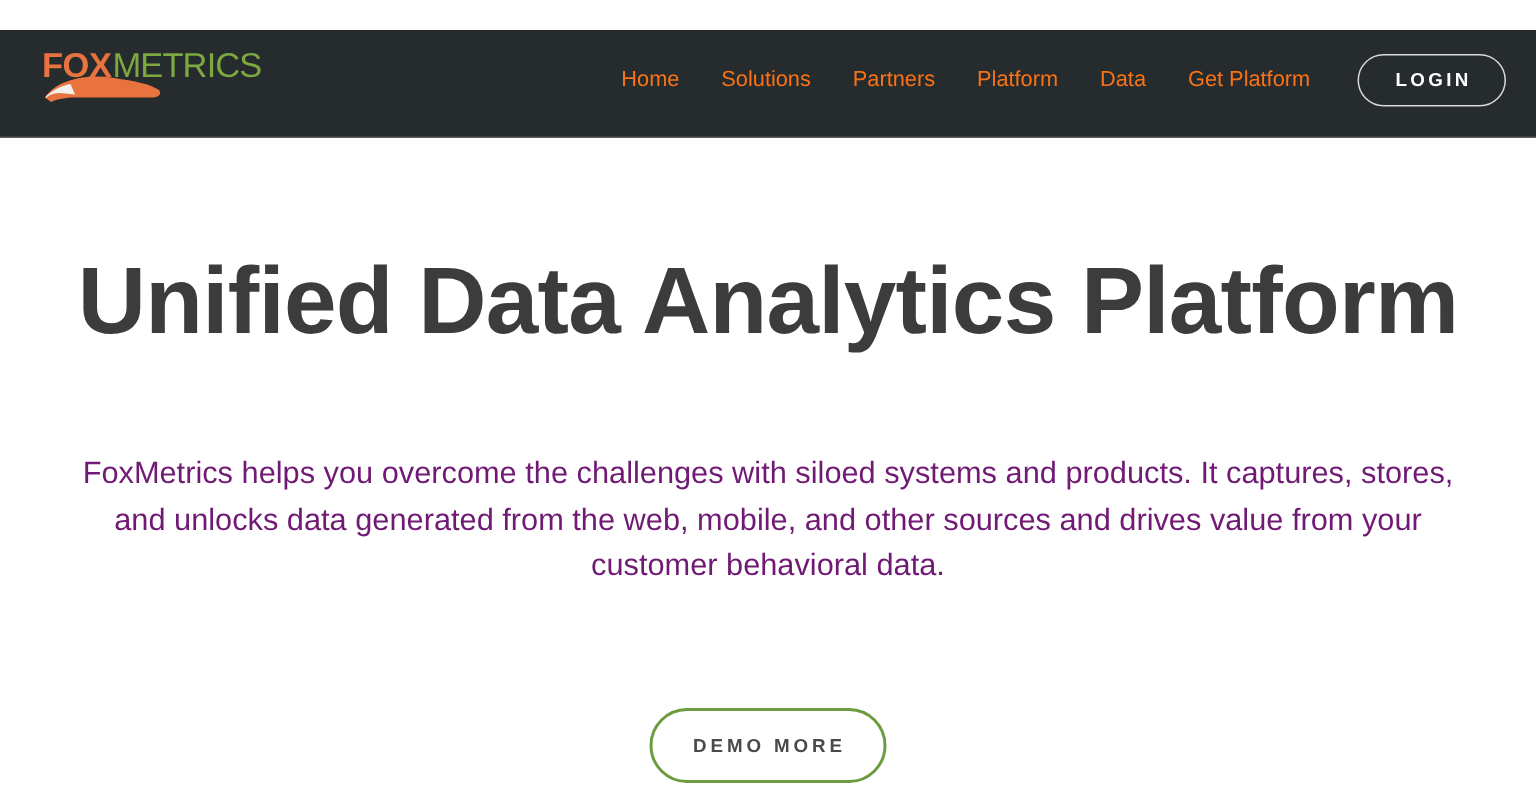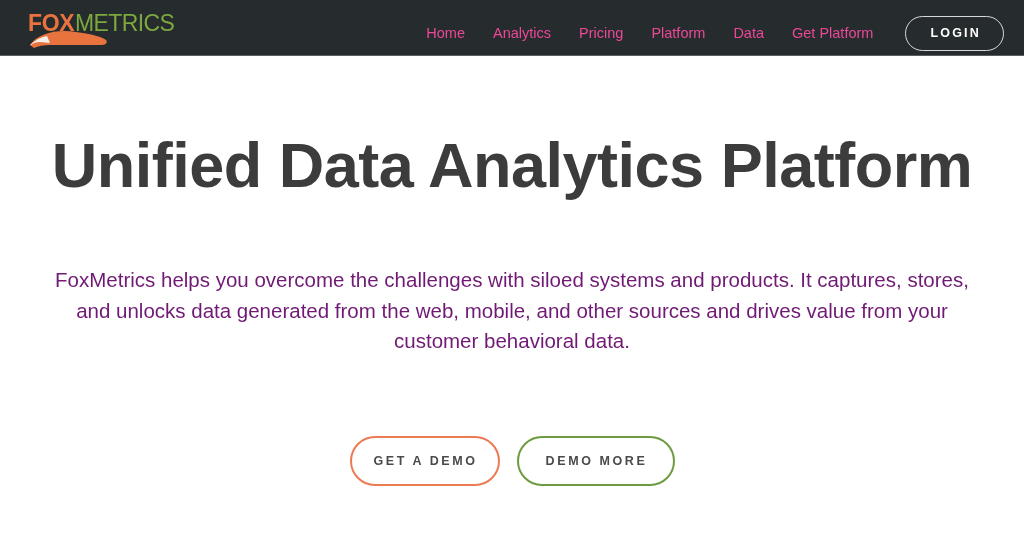--- a/index.html
+++ b/index.html
@@ -9,25 +9,26 @@
     height: 537px;
     overflow: hidden;
     background: #ffffff;
     font-family: "Liberation Sans", sans-serif;
   }
 
   
   #site-header {
     position: relative;
     width: 1024px;
-    height: 56px;
+    height: 72px;
     background: #262b2d;
     border-bottom: 1px solid #5a5e60;
     display: flex;
     align-items: center;
+    margin-top: 20px;
   }
 
   #brand-logo {
     position: absolute;
     left: 28px;
     top: 9px;
     width: 150px;
     height: 46px;
     display: block;
     cursor: pointer;
@@ -37,21 +38,21 @@
     position: absolute;
     right: 16px;
     top: 0;
     height: 67px;
     display: flex;
     align-items: center;
     gap: 0px;
   }
 
   .nav-link {
-    color: #ec4899;
+    color: #f97316;
     font-size: 14.5px;
     font-weight: 400;
     text-decoration: none;
     padding: 0 14px;
     line-height: 1;
     white-space: nowrap;
     cursor: pointer;
   }
 
   #login-button {
@@ -157,34 +158,33 @@
     <path d="M2 36 C 10 24, 30 20, 48 23 C 62 25, 72 27, 78 31 C 80 33, 78 36, 74 36 L 22 36 C 16 36, 10 37, 6 39 Z" fill="#e8733f"></path>
     <path d="M2 36 C 7 31, 13 28, 19 27 L 22 34 L 12 33 C 8 33, 5 34, 3 36 Z" fill="#f3f0ec"></path>
 
     <text x="0" y="22" font-family="Liberation Sans, sans-serif" font-size="23" font-weight="700" fill="#e8733f" letter-spacing="-0.3">FOX</text>
 
     <text x="47" y="22" font-family="Liberation Sans, sans-serif" font-size="23" font-weight="400" fill="#7ca83f" letter-spacing="-0.6">METRICS</text>
   </svg>
 
   <nav id="primary-nav">
     <a class="nav-link">Home</a>
-    <a class="nav-link">Analytics</a>
-    <a class="nav-link">Pricing</a>
+    <a class="nav-link">Solutions</a>
+    <a class="nav-link">Partners</a>
     <a class="nav-link">Platform</a>
     <a class="nav-link">Data</a>
     <a class="nav-link">Get Platform</a>
     <button id="login-button">LOGIN</button>
   </nav>
 
 </header>
 
 <main id="hero">
 
   <h1 id="hero-title">Unified Data Analytics Platform</h1>
 
   <p id="hero-description">FoxMetrics helps you overcome the challenges with siloed systems and products. It captures, stores, and unlocks data generated from the web, mobile, and other sources and drives value from your customer behavioral data.</p>
 
   <div id="hero-actions">
-    <button class="cta-button" id="get-demo-button">GET A DEMO</button>
     <button class="cta-button" id="learn-more-button">DEMO MORE</button>
   </div>
 
 </main>
 
 </body></html>

